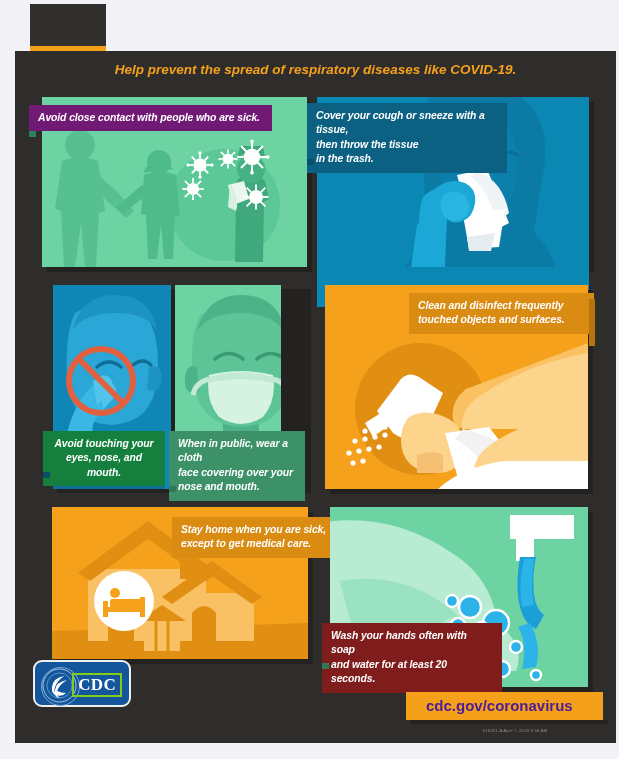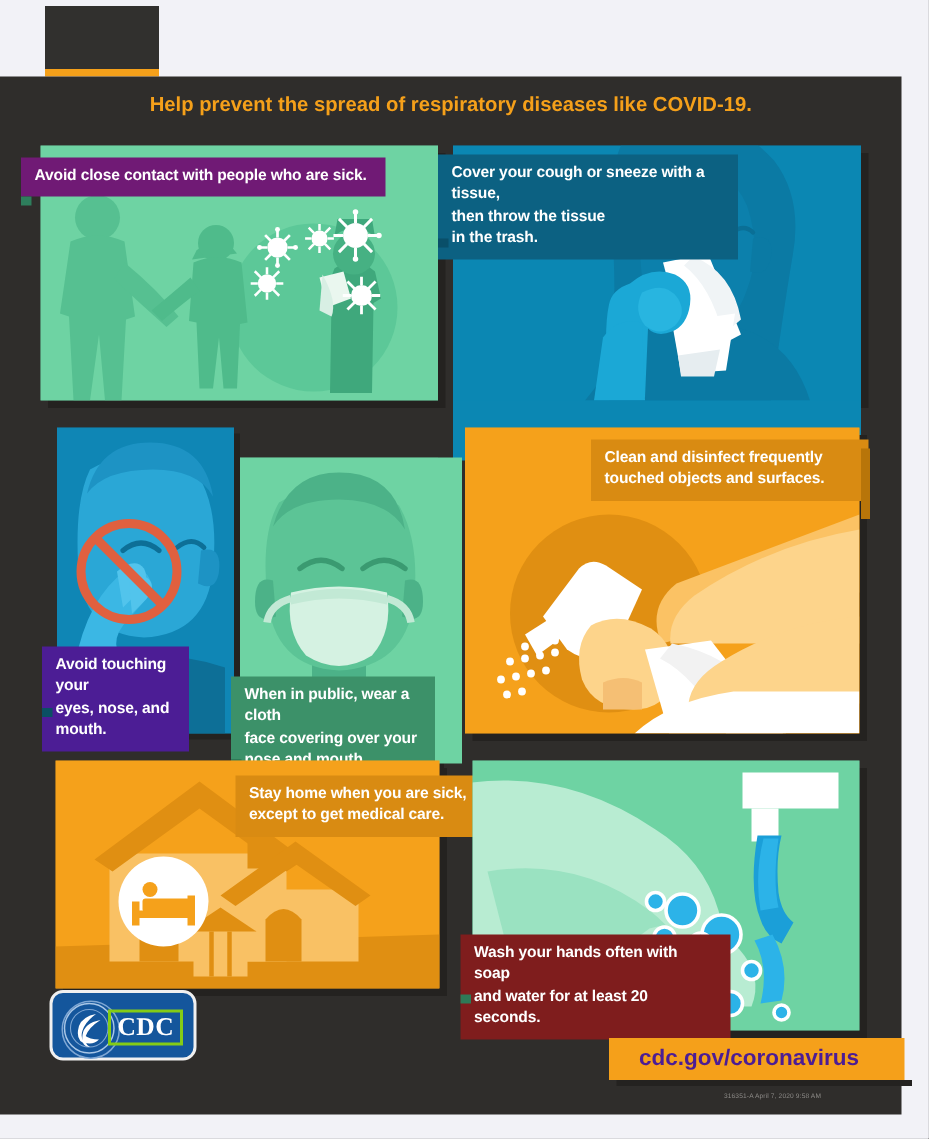--- a/index.html
+++ b/index.html
@@ -11,21 +11,21 @@
   .header-row{position:absolute;left:9px;top:4px;width:601px;height:47px;}
   .corner-block{position:absolute;left:21px;top:0;width:76px;height:42px;background:#31302e;}
   .corner-bar{position:absolute;left:21px;top:42px;width:76px;height:5px;background:#f5a01a;}
   .title-band{position:absolute;left:102px;top:0;width:499px;height:47px;
        background:linear-gradient(100deg,#0d6079 0%,#0e6a79 18%,#17877d 48%,#2cb68b 78%,#3ed49a 100%);}
   .title-band h1{margin:0;color:#ffffff;font-size:29px;line-height:47px;
        padding-left:12px;font-weight:bold;letter-spacing:-0.3px;
        font-family:"Liberation Sans",sans-serif;}
 
   
-  .board{position:absolute;left:0;top:51px;width:601px;height:692px;background:#2f2d2b;}
+  .board{position:absolute;left:15px;top:51px;width:601px;height:692px;background:#2f2d2b;font-style:italic;}
   .subtitle{position:absolute;left:0;top:11px;width:601px;text-align:center;
        color:#f5a01a;font-size:13.5px;font-weight:bold;font-family:"Liberation Sans",sans-serif;}
 
   .panel{position:absolute;overflow:visible;}
   .art{position:absolute;inset:0;overflow:hidden;}
   .shadow{position:absolute;background:#242220;}
 
   
   .cap{position:absolute;color:#fff;font-size:10.4px;font-weight:bold;line-height:14.4px;
        padding:6px 9px 6px 9px;box-sizing:border-box;font-family:"Liberation Sans",sans-serif;
@@ -226,28 +226,28 @@
           <path d="M96 82 q14 -4 12 14 q-2 14 -14 8 z" fill="#1d93c4"></path>
 
           <path d="M10 170 q6 -48 30 -70 q12 -10 20 -2 q6 8 -2 18 l-14 16 q-6 8 -4 16 l-6 32 z" fill="#3bb7e4"></path>
           <path d="M40 96 q12 -10 18 -2 q4 8 -4 16 l-10 10 z" fill="#52c4ec"></path>
           <path d="M48 104 q10 -8 14 -2 q4 6 -4 14 l-8 8 z" fill="#52c4ec"></path>
 
           <circle cx="48" cy="96" r="32" fill="none" stroke="#e0603f" stroke-width="6"></circle>
           <line x1="26" y1="74" x2="70" y2="118" stroke="#e0603f" stroke-width="6"></line>
         </svg>
       </div>
-      <div class="cap" style="left:-10px;top:146px;width:98px;background:#4c1d95;">
+      <div class="cap" style="left:-10px;top:146px;width:122px;background:#15803d;text-align:center;">
         <div>Avoid touching your</div>
         <div>eyes, nose, and mouth.</div>
       </div>
       <div class="cap-tail" style="left:-10px;top:187px;height:6px;background:#0a5063;"></div>
     </div>
 
-    <div class="panel" style="left:160px;top:234px;width:148px;height:204px;margin-top:20px;">
+    <div class="panel" style="left:160px;top:234px;width:106px;height:204px;">
       <div class="shadow" style="left:4px;top:4px;width:132px;height:204px;"></div>
       <div class="art" style="background:#6ed3a3;">
         <svg width="132" height="204" viewBox="0 0 132 204">
           <rect width="132" height="204" fill="#6ed3a3"></rect>
 
           <path d="M2 158 q62 -20 128 0 l0 46 -130 0 z" fill="#3a9a71"></path>
 
           <path d="M48 120 l36 0 0 34 -36 0 z" fill="#4cb288"></path>
 
           <path d="M26 30 q40 -24 80 2 q14 24 10 64 q-6 44 -50 46 q-44 -2 -48 -50 q-4 -42 8 -62 z" fill="#5cc496"></path>

